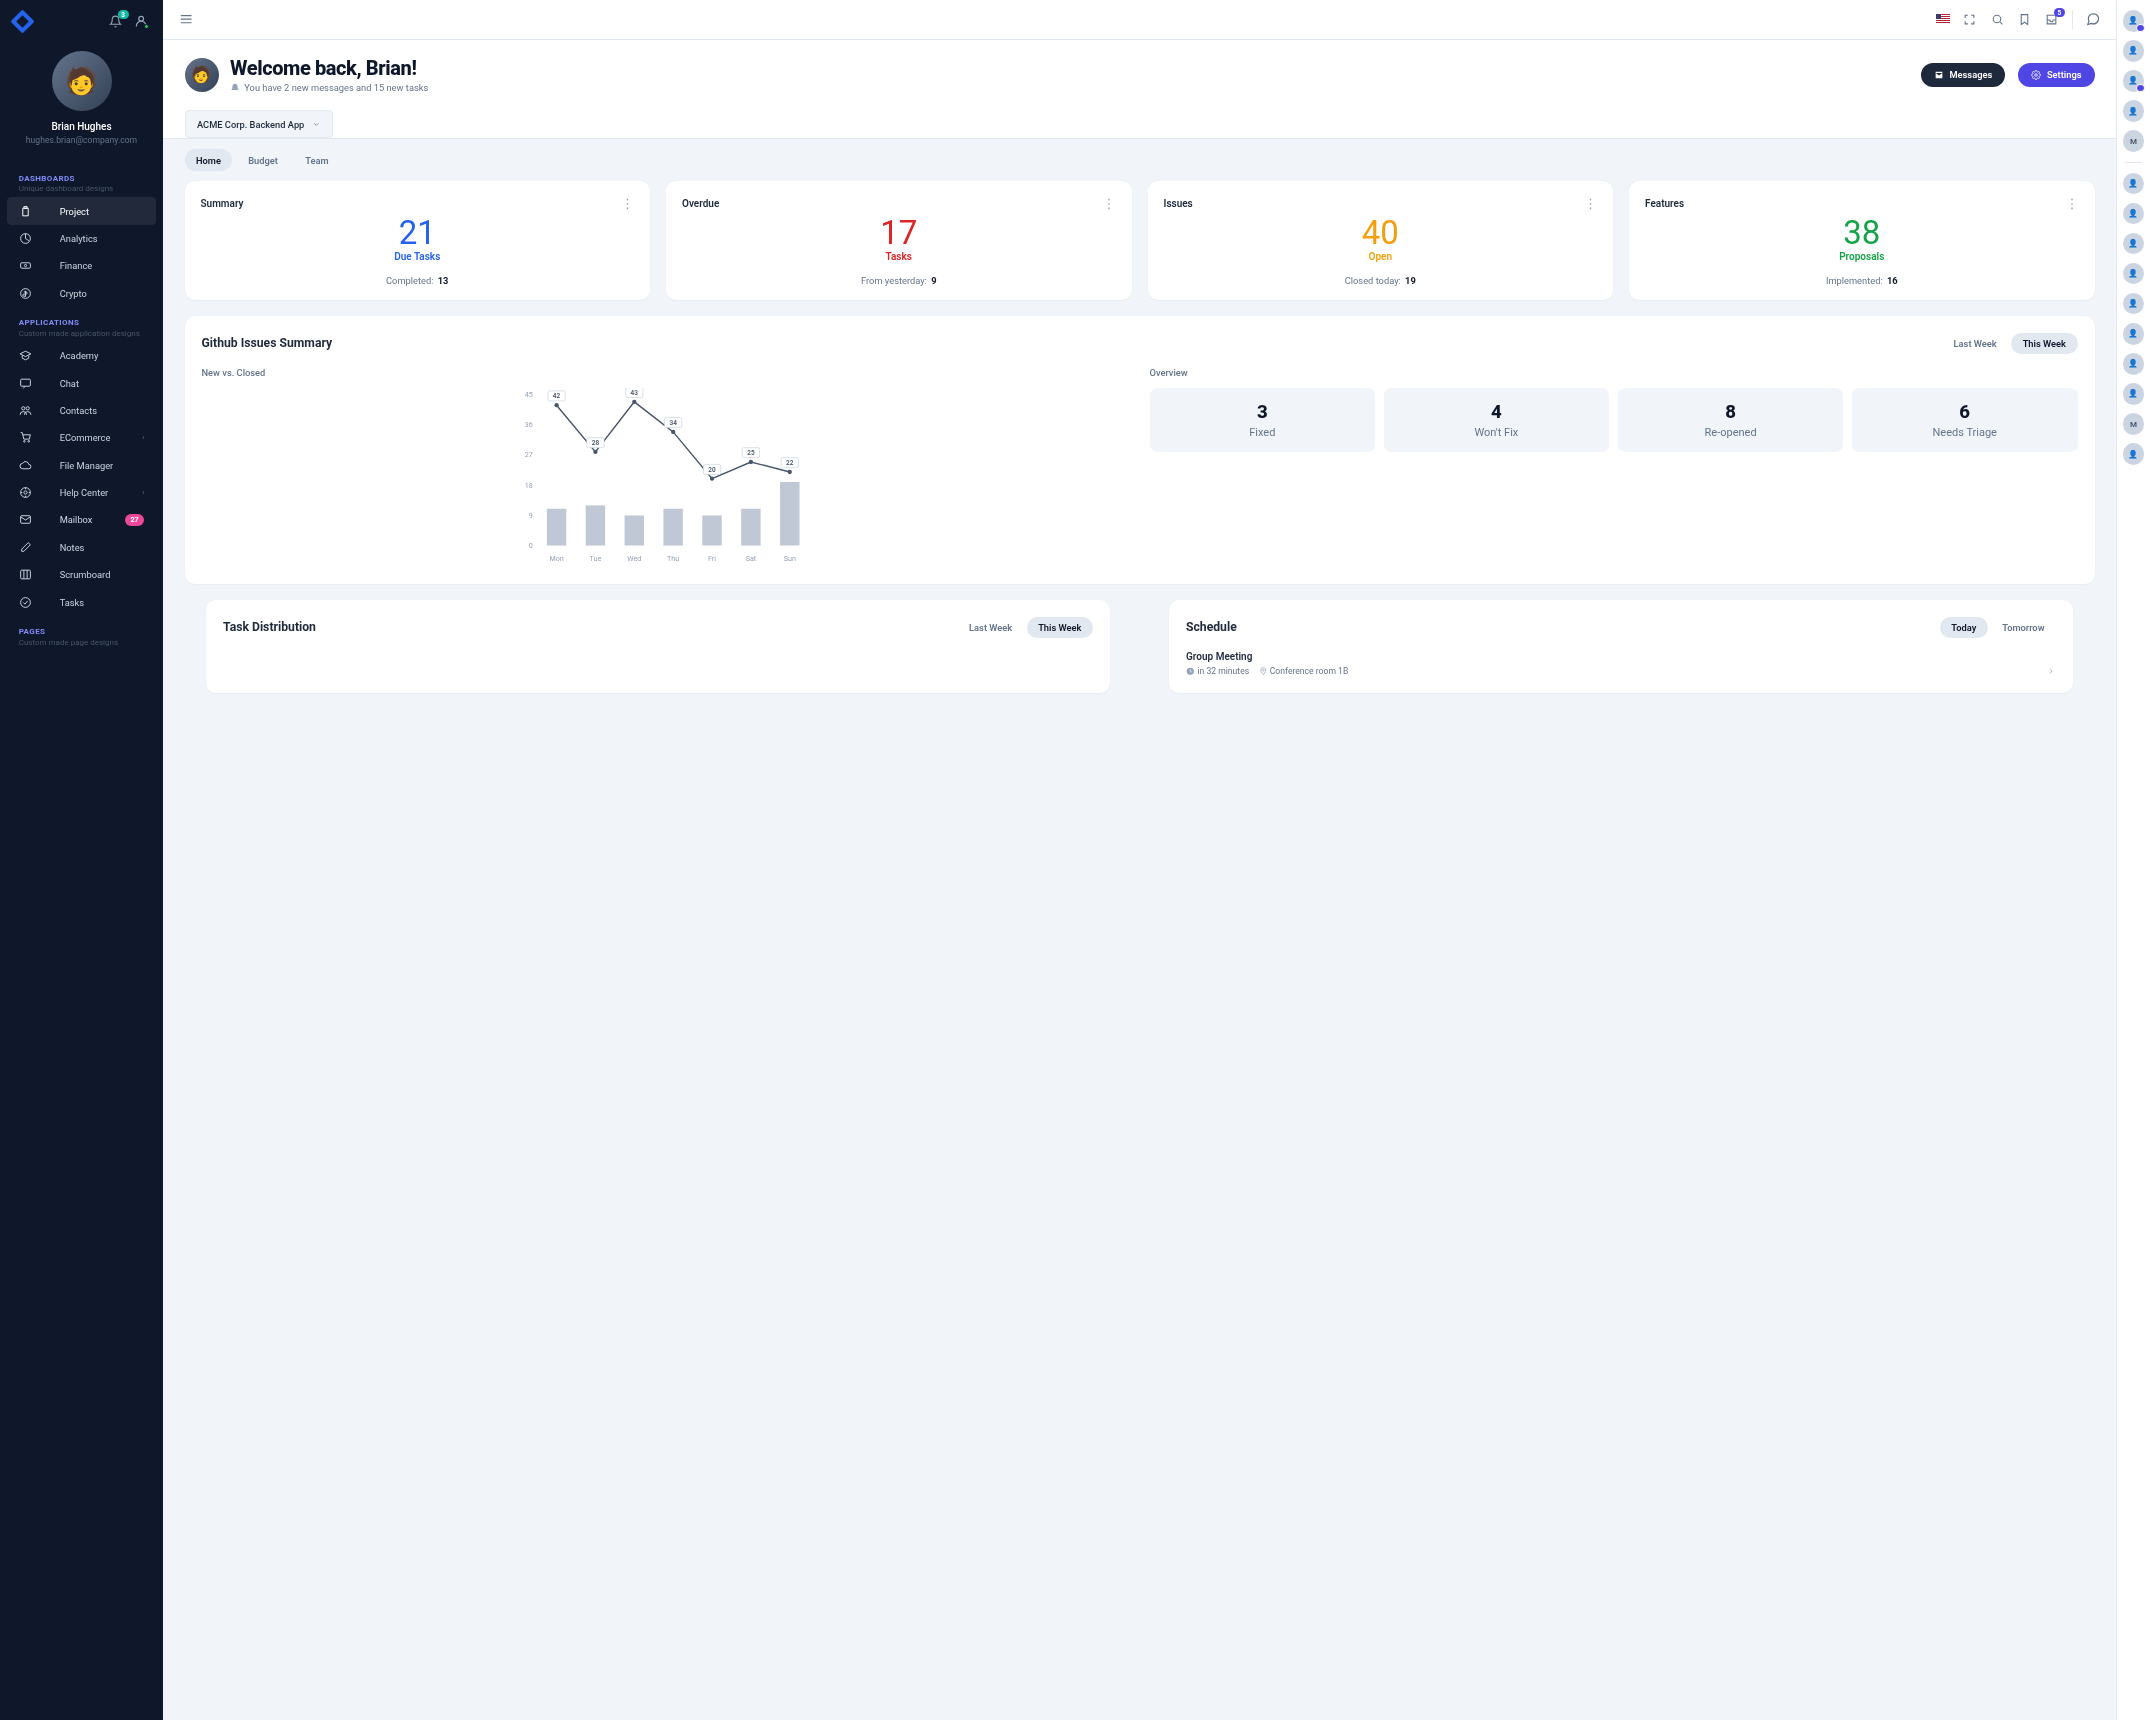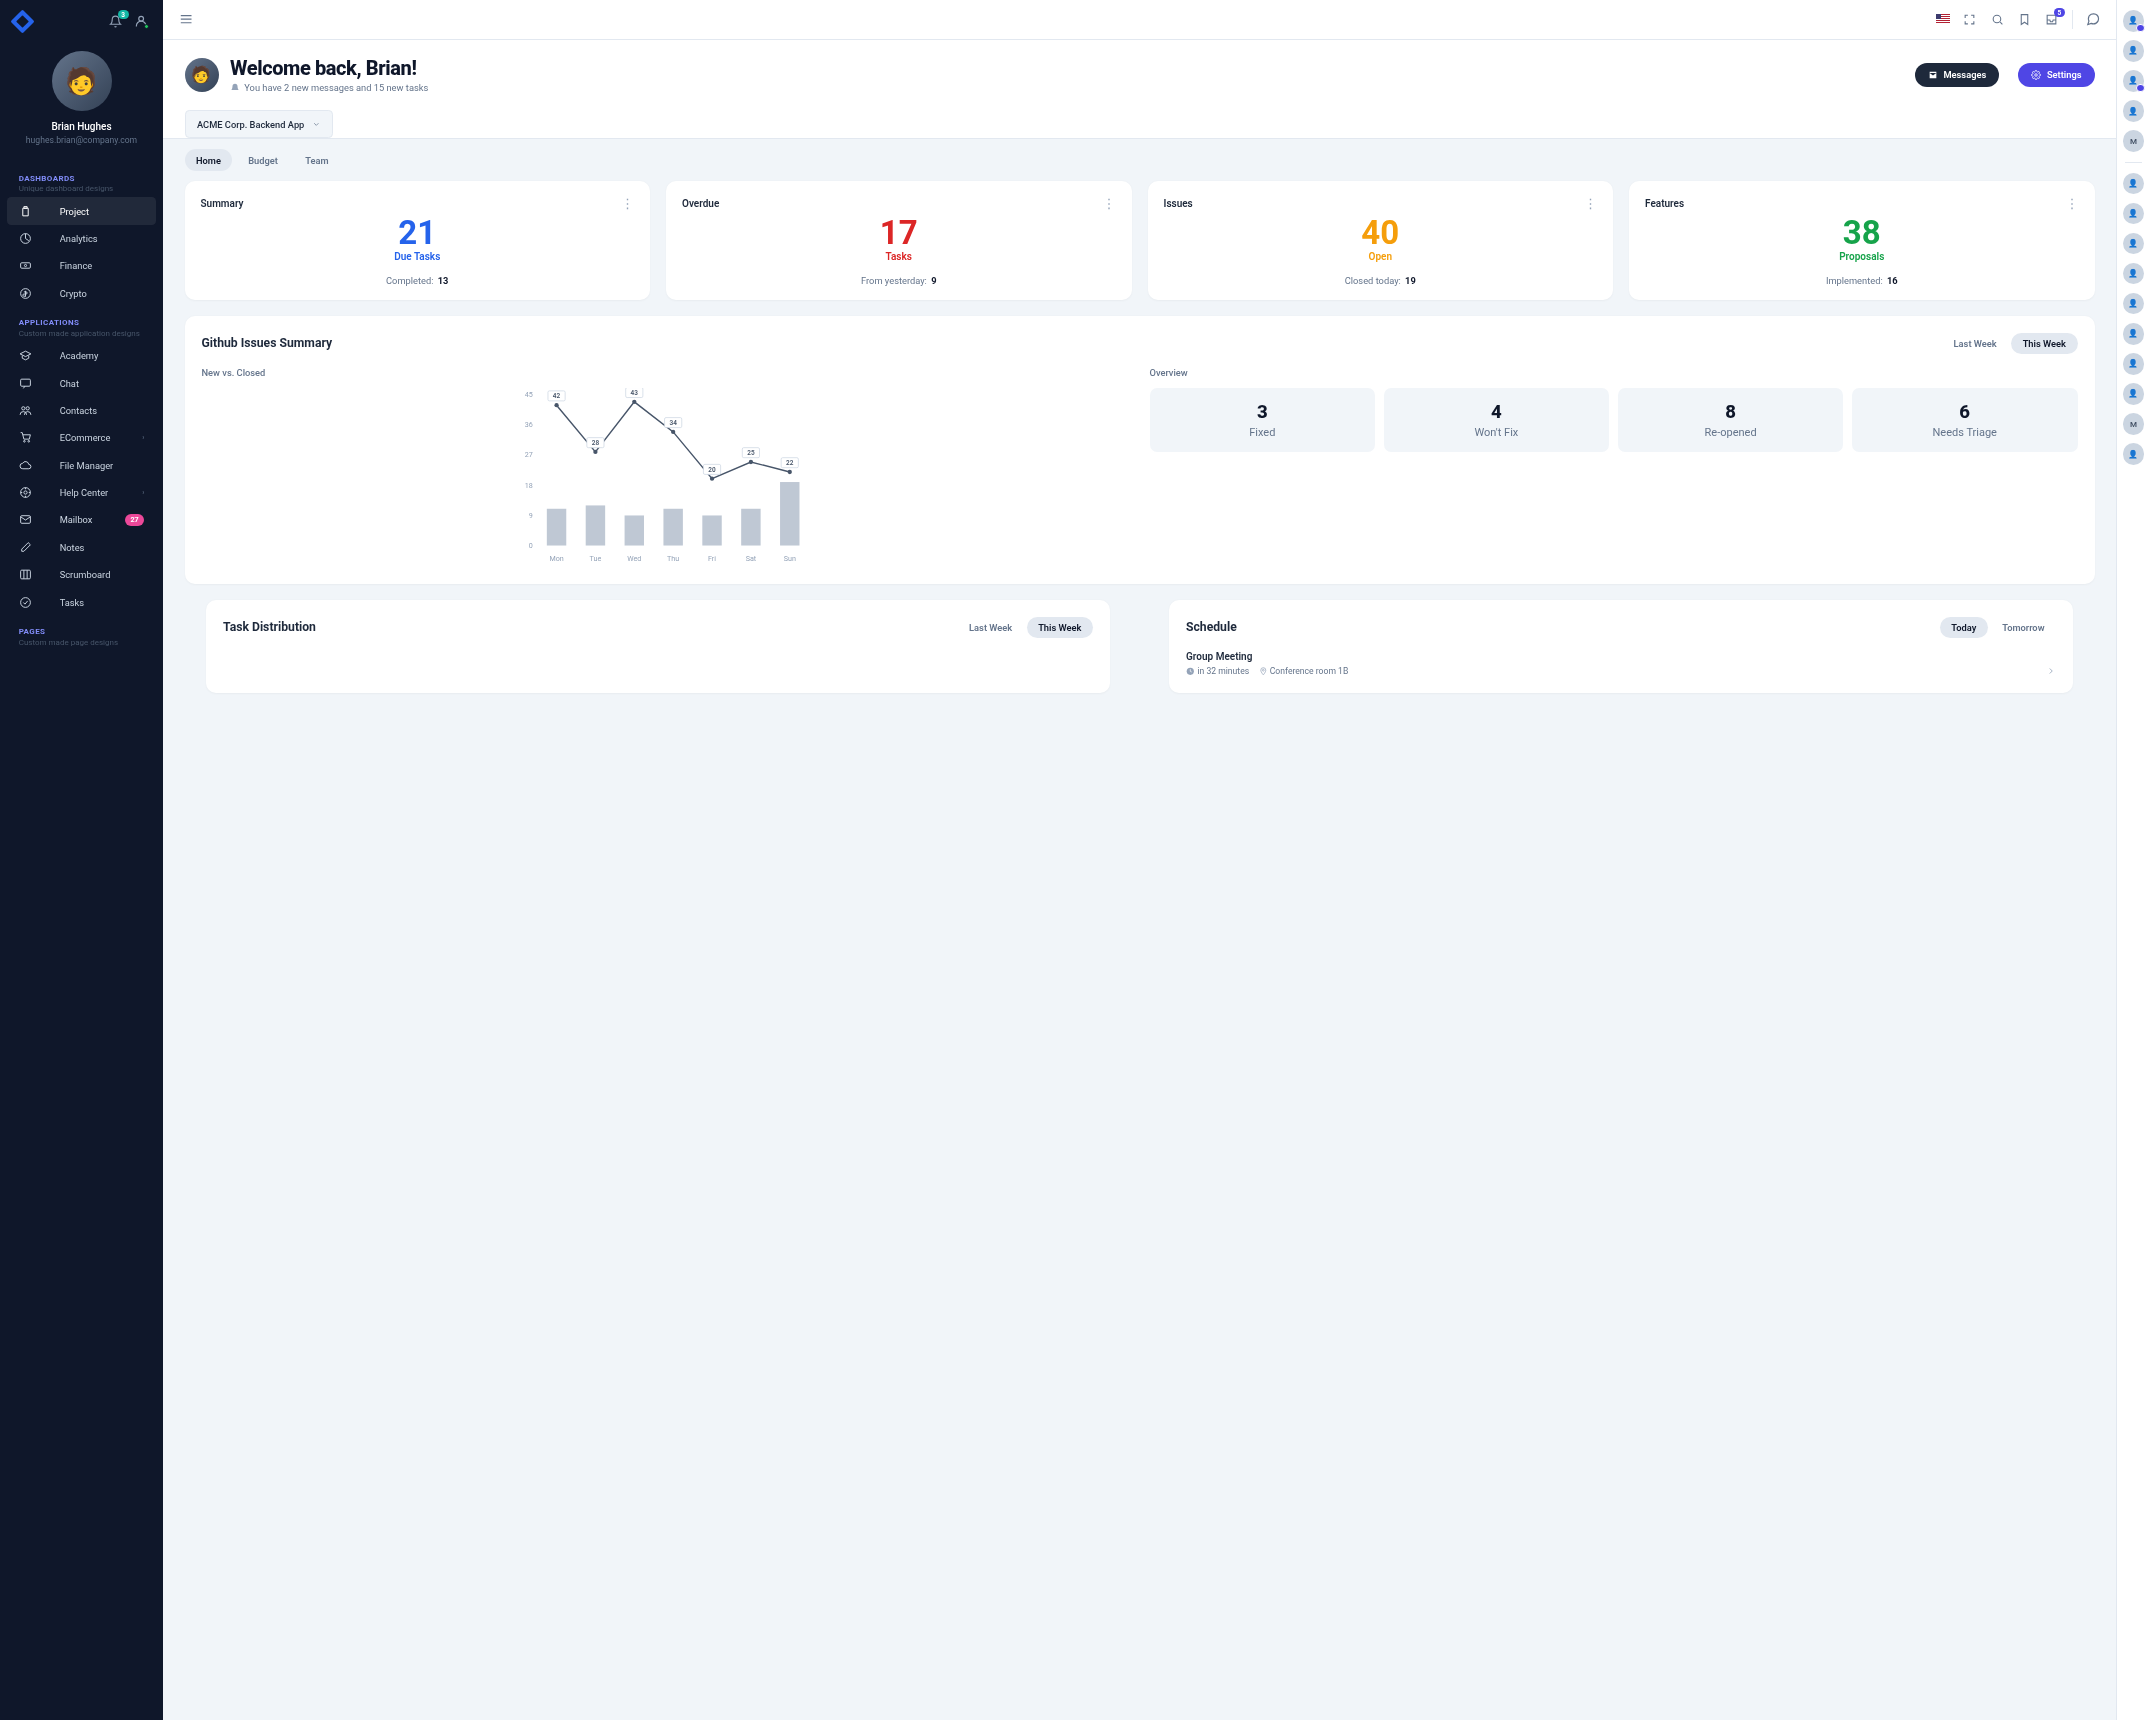--- a/index.html
+++ b/index.html
@@ -29,34 +29,34 @@
 .topbar{background:#fff;border-bottom:0.7px solid #e2e8f0;display:flex;align-items:center;padding:10px 16px;gap:13px}
 .topbar .spacer{flex:1}
 .flag{width:14.3px;height:10px;background:linear-gradient(#b22234 10%,#fff 10% 20%,#b22234 20% 30%,#fff 30% 40%,#b22234 40% 50%,#fff 50% 60%,#b22234 60% 70%,#fff 70% 80%,#b22234 80% 90%,#fff 90%);position:relative}
 .flag::before{content:"";position:absolute;top:0;left:0;width:5.7px;height:5px;background:#3c3b6e}
 .content{flex:1;overflow-y:auto;background:#f1f5f9}
 .hero{background:#fff;padding:16px 21.5px 0;border-bottom:0.7px solid #e2e8f0}
 .hero-row{display:flex;align-items:center;gap:11.5px}
 .avatar-md{width:34px;height:34px;border-radius:50%;background:linear-gradient(135deg,#64748b,#334155);display:flex;align-items:center;justify-content:center;font-size:16px}
 .welcome{font-size:20px;font-weight:800;color:#0f172a;letter-spacing:-0.4px}
 .notif-line{display:flex;align-items:center;gap:4.3px;color:#64748b;font-size:9.3px;margin-top:2.9px}
-.hero-btns{margin-left:auto;display:flex;gap:19px}
+.hero-btns{margin-left:auto;display:flex;gap:13px}
 .btn{padding:6.5px 13px;border-radius:14.3px;font-weight:600;font-size:9.3px;display:inline-flex;align-items:center;gap:5.7px;cursor:pointer;border:none}
 .btn-dark{background:#1e293b;color:#fff}
 .btn-primary{background:#4f46e5;color:#fff}
 .app-select{display:inline-flex;align-items:center;gap:7.2px;background:#f1f5f9;padding:7.2px 11.5px;border-radius:4.3px;margin-top:17px;font-size:9.3px;font-weight:500;cursor:pointer;border:0.7px solid #e2e8f0}
 .tabs{display:flex;gap:4.3px;padding:10px 21.5px}
 .tab{padding:5.7px 11.5px;border-radius:13px;font-size:9.3px;font-weight:600;color:#64748b;cursor:pointer}
 .tab.active{background:#e2e8f0;color:#0f172a}
 .cards{display:grid;grid-template-columns:repeat(4,1fr);gap:16px;padding:0 21.5px 16px}
 .card{background:#fff;border-radius:10px;padding:14.3px 16px;box-shadow:0 0.7px 2.2px rgba(0,0,0,.04)}
 .card-head{display:flex;justify-content:space-between;align-items:center;margin-bottom:5.7px}
 .card-title{font-weight:600;font-size:10px}
 .card-menu{color:#94a3b8;font-size:13px;cursor:pointer}
-.big-num{font-size:33px;font-weight:700;text-align:center;line-height:1}
+.big-num{font-size:33px;font-weight:400;text-align:center;line-height:1}
 .num-label{text-align:center;font-weight:600;font-size:10px;margin-top:1.4px}
 .card-foot{display:flex;justify-content:center;gap:4.3px;margin-top:13px;font-size:9.3px;color:#64748b}
 .card-foot b{color:#0f172a}
 .c-blue{color:#2563eb}.c-red{color:#dc2626}.c-amber{color:#f59e0b}.c-green{color:#16a34a}.c-indigo{color:#4338ca}
 .panel{background:#fff;border-radius:10px;margin:0 21.5px 16px;padding:17px;box-shadow:0 0.7px 2.2px rgba(0,0,0,.04)}
 .panel-head{display:flex;justify-content:space-between;align-items:center;margin-bottom:13px}
 .panel-title{font-weight:700;font-size:12.2px}
 .seg{display:flex;gap:2.9px}
 .seg-btn{padding:5px 11.5px;border-radius:13px;font-size:9.3px;font-weight:600;color:#64748b;cursor:pointer}
 .seg-btn.active{background:#e2e8f0;color:#0f172a}

